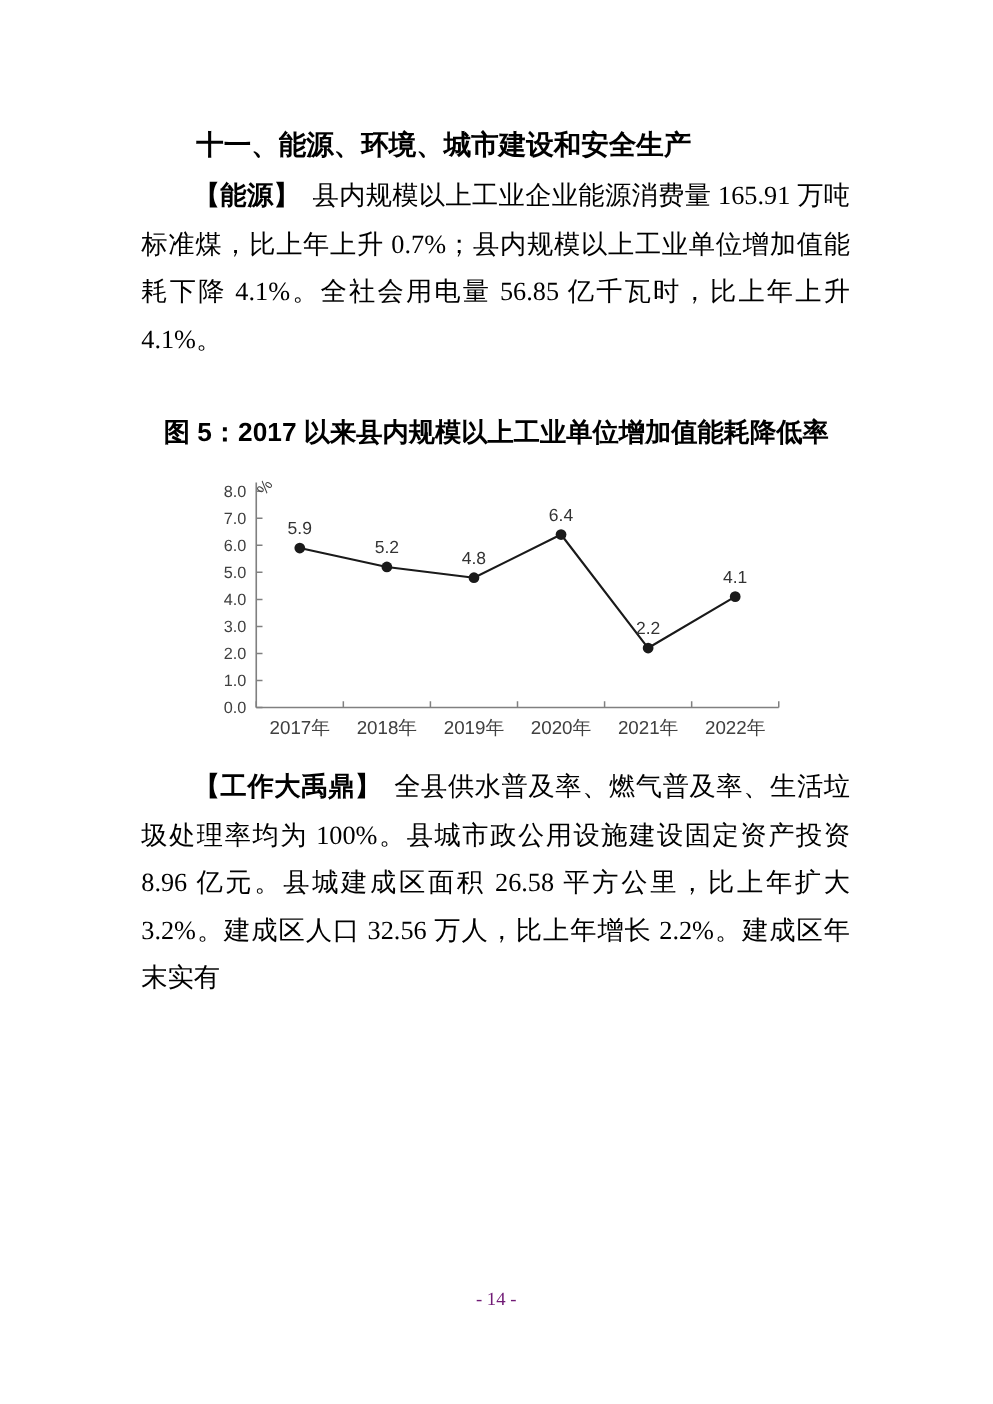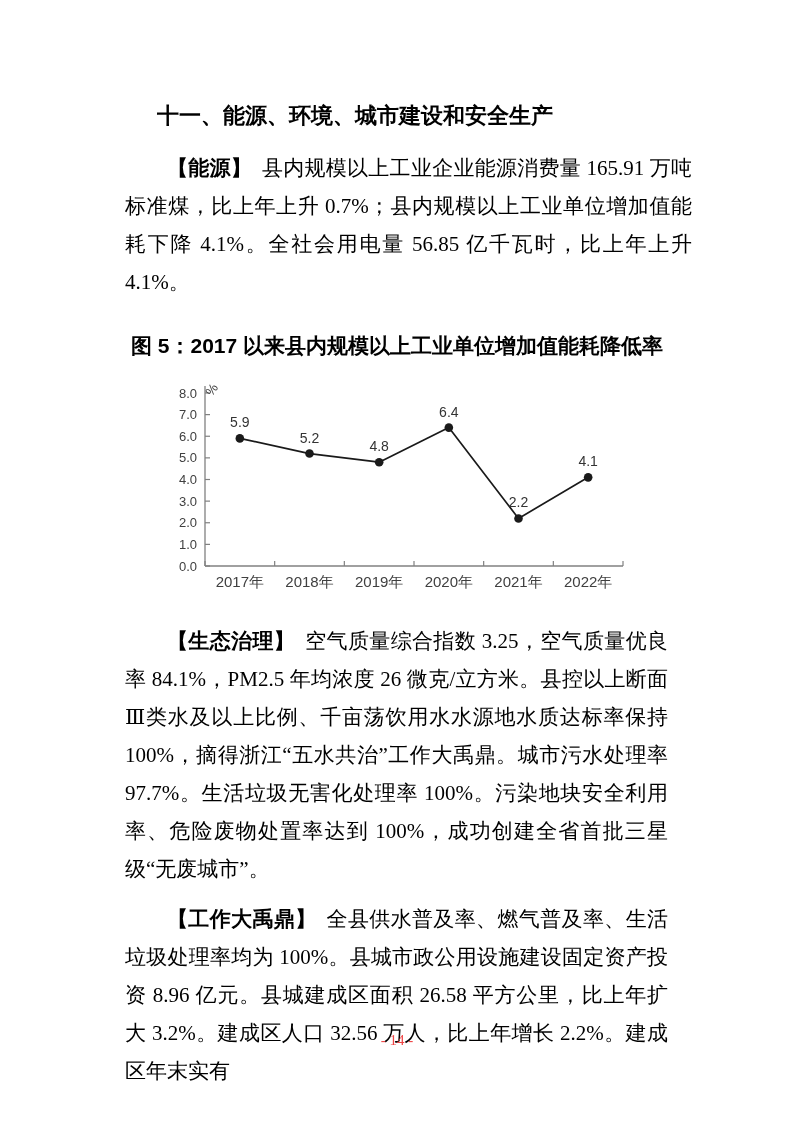--- a/index.html
+++ b/index.html
@@ -12,41 +12,41 @@
     overflow:hidden;
     border-radius:21px;
   }
   .section-heading {
     position:absolute; left:113px; top:100px; width:567px; margin:0;
     font-family:"Liberation Sans","DejaVu Sans",sans-serif;
     font-weight:bold; font-size:22px; line-height:32px;
     text-indent:44px; color:#000;
   }
   .para {
-    margin:12px; font-size:21px; line-height:38px;
+    margin:0; font-size:21px; line-height:38px;
     text-align:justify; text-indent:42px; color:#000;
   }
   .para-energy { position:absolute; left:113px; top:137px; width:567px; }
   .para-label {
     font-family:"Liberation Sans","DejaVu Sans",sans-serif;
     font-weight:bold; padding-right:10px;
   }
   .figure-title {
     position:absolute; left:0; top:332px; width:794px; margin:0;
     text-align:center;
     font-family:"Liberation Sans","DejaVu Sans",sans-serif;
     font-weight:bold; font-size:21px; color:#000;
   }
   .chart {
     position:absolute; left:150px; top:378px; width:500px; height:220px;
   }
   .body-flow { position:absolute; left:113px; top:610px; width:567px; }
   .page-number {
     position:absolute; left:0; top:1032px; width:794px;
-    text-align:center; font-size:15px; color:#ef4444;
+    text-align:center; font-size:15px; color:#701a75;
   }
 </style>
 </head>
 <body>
 
 <div class="page">
 
   <h2 class="section-heading">十一、能源、环境、城市建设和安全生产</h2>
 
   <p class="para para-energy">
@@ -100,22 +100,19 @@
         <circle cx="298.83333333333337" cy="49.599999999999994" r="4.3" fill="#1a1a1a"></circle>
         <text font-family="&quot;Liberation Sans&quot;,&quot;DejaVu Sans&quot;,sans-serif" x="298.83333333333337" y="38.599999999999994" text-anchor="middle" font-size="14" fill="#333333">6.4</text>
         <circle cx="368.5" cy="140.425" r="4.3" fill="#1a1a1a"></circle>
         <text font-family="&quot;Liberation Sans&quot;,&quot;DejaVu Sans&quot;,sans-serif" x="368.5" y="129.425" text-anchor="middle" font-size="14" fill="#333333">2.2</text>
         <circle cx="438.1666666666667" cy="99.3375" r="4.3" fill="#1a1a1a"></circle>
         <text font-family="&quot;Liberation Sans&quot;,&quot;DejaVu Sans&quot;,sans-serif" x="438.1666666666667" y="88.3375" text-anchor="middle" font-size="14" fill="#333333">4.1</text>
       </svg></div>
 
   <div class="body-flow">
     <p class="para">
-      <span class="para-label">【生态治理】</span><span>空气质量综合指数 3.25，空气质量优良率 84.1%，PM2.5 年均浓度 26 微克/立方米。县控以上断面Ⅲ类水及以上比例、千亩荡饮用水水源地水质达标率保持 100%，摘得浙江“五水共治”工作大禹鼎。城市污水处理率 97.7%。生活垃圾无害化处理率 100%。污染地块安全利用率、危险废物处置率达到 100%，成功创建全省首批三星级“无废城市”。</span>
-    </p>
-    <p class="para">
       <span class="para-label">【工作大禹鼎】</span><span>全县供水普及率、燃气普及率、生活垃圾处理率均为 100%。县城市政公用设施建设固定资产投资 8.96 亿元。县城建成区面积 26.58 平方公里，比上年扩大 3.2%。建成区人口 32.56 万人，比上年增长 2.2%。建成区年末实有</span>
     </p>
   </div>
 
   <div class="page-number">- 14 -</div>
 
 </div>
 
 </body></html>

